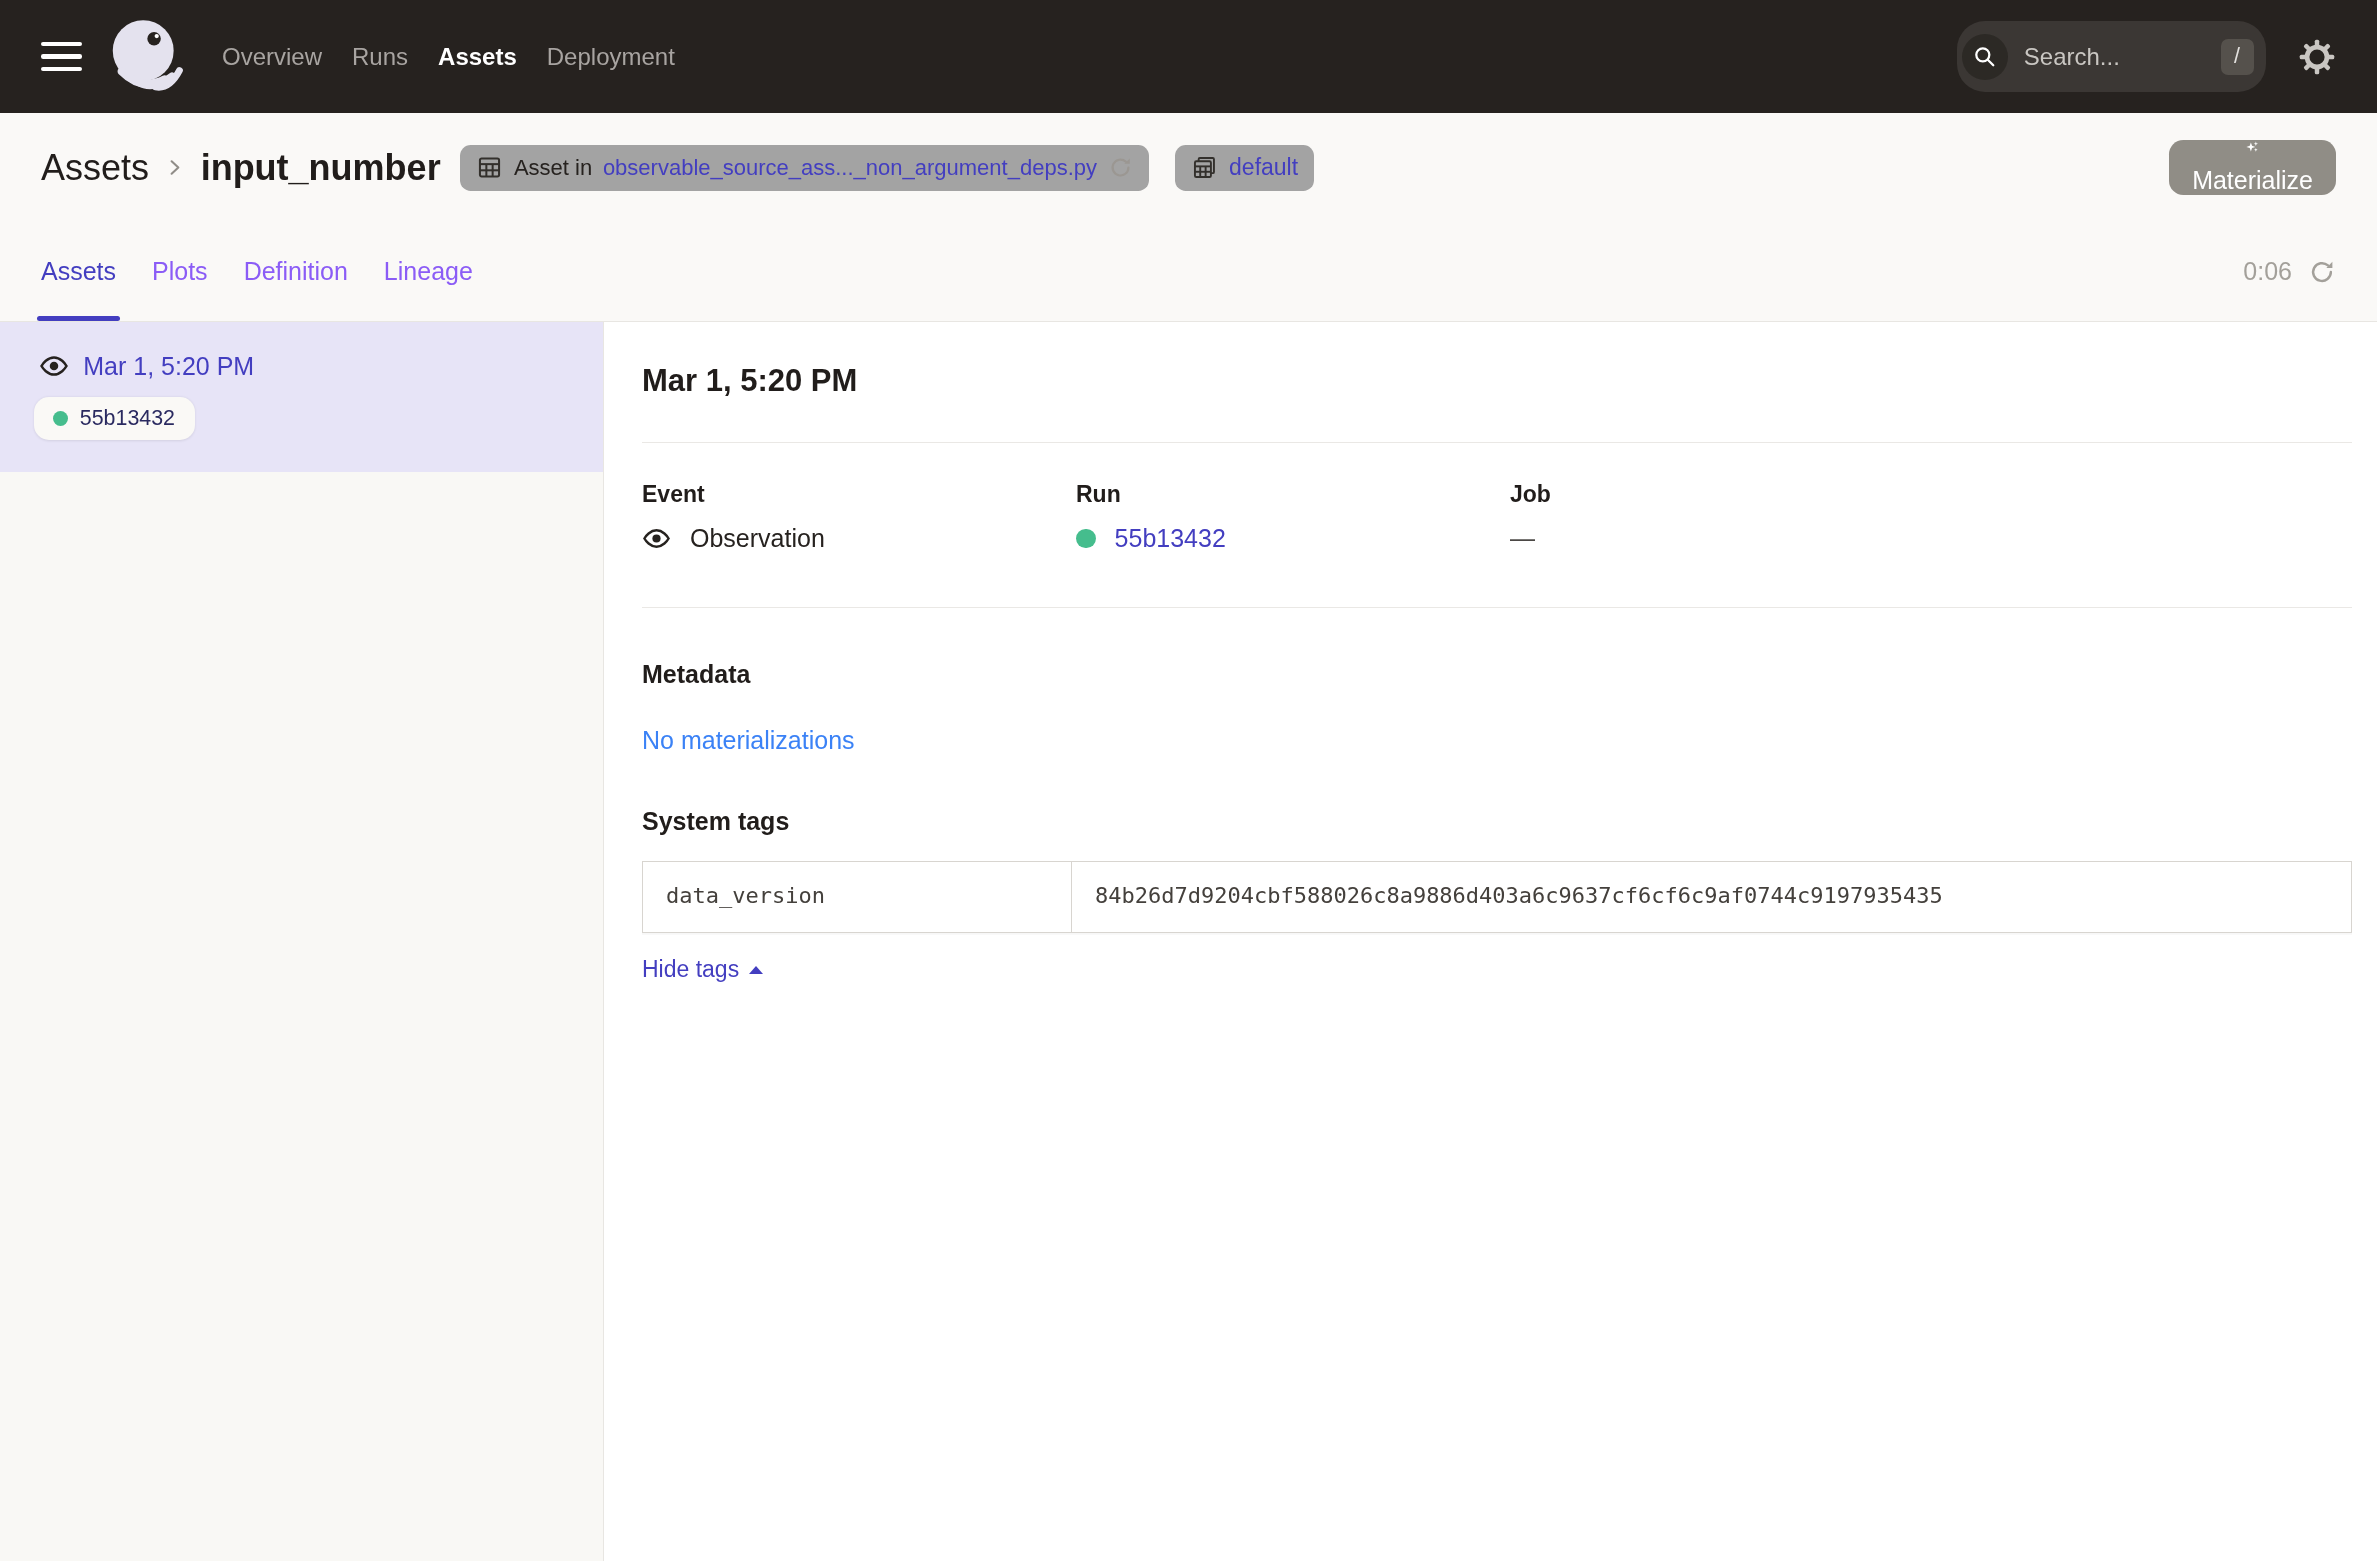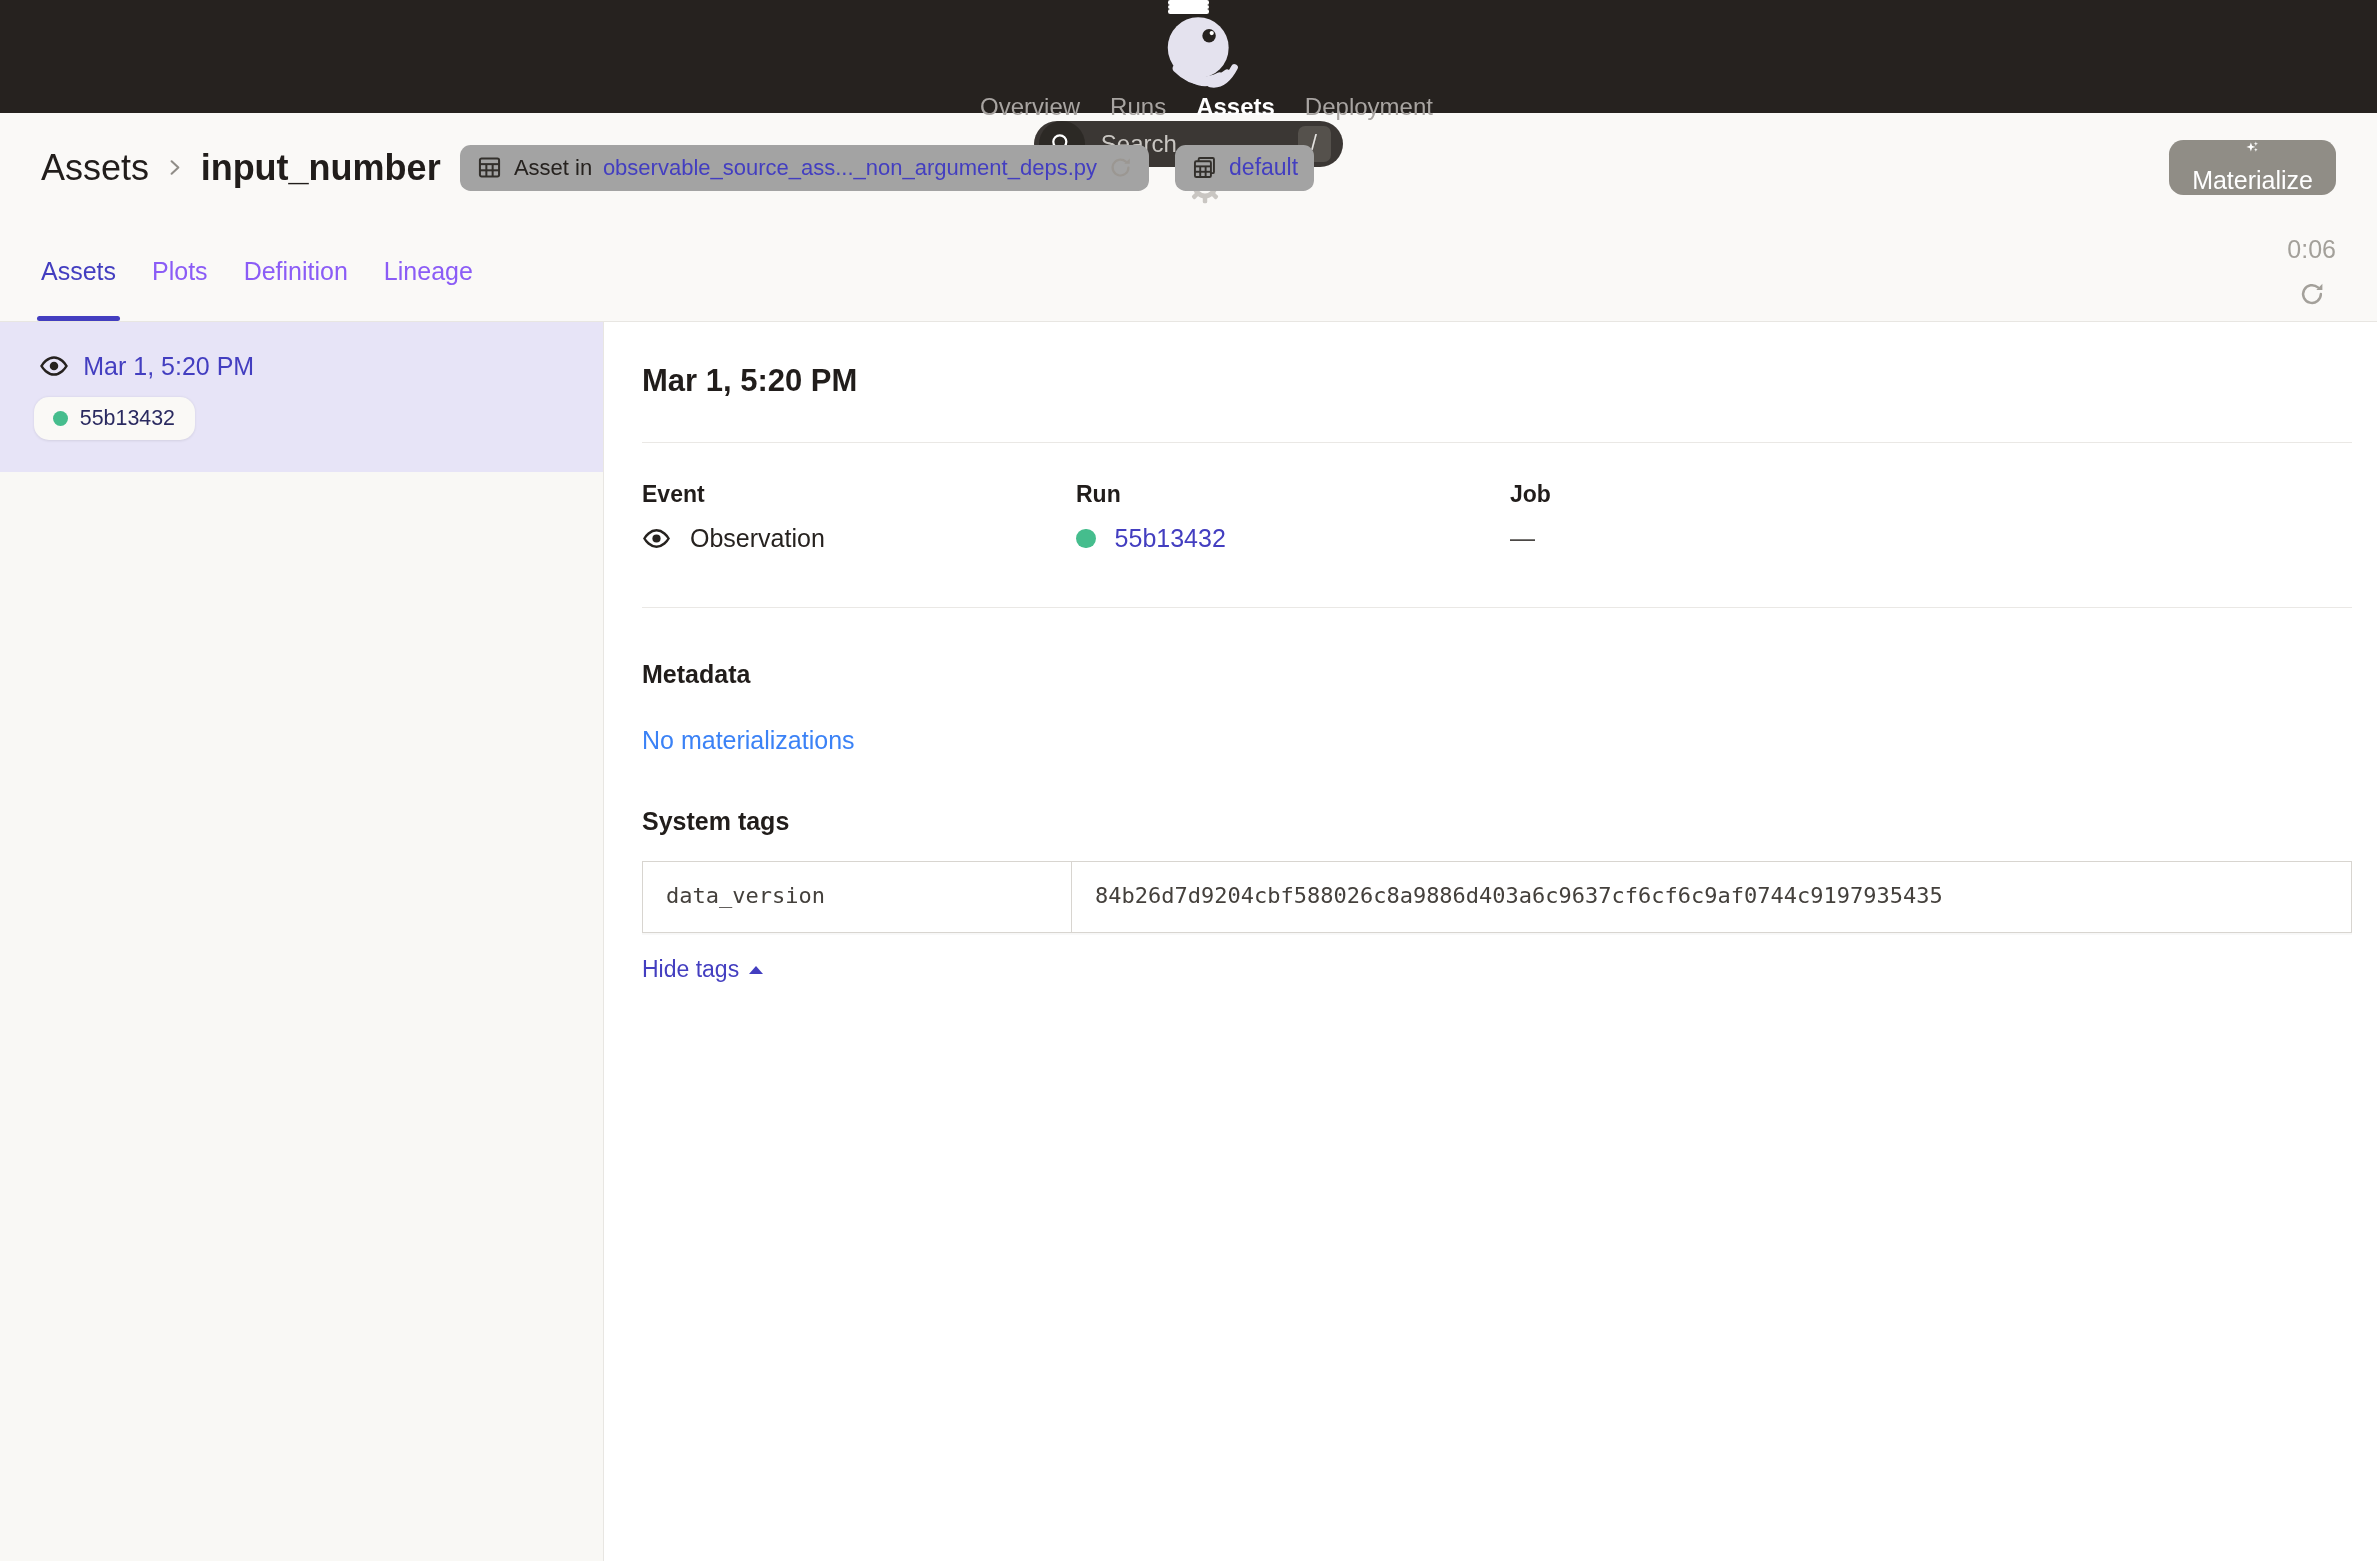--- a/index.html
+++ b/index.html
@@ -5,21 +5,21 @@
   * { box-sizing: border-box; }
   html,body { margin:0; padding:0; }
   body {
     width:2377px; height:1561px; overflow:hidden; background:#fff;
     font-family:"Liberation Sans","DejaVu Sans",sans-serif;
     color:#211d1b; -webkit-font-smoothing:antialiased;
   }
   .mono { font-family:"DejaVu Sans Mono","Liberation Mono",monospace; }
 
   
-  .navbar { height:113px; background:var(--navbar-bg,#26221f); display:flex; align-items:center; padding:0 41px;flex-direction:column; }
+  .navbar { height:113px; background:var(--navbar-bg,#26221f); display:flex; align-items:center; padding:0 41px; }
   .hamburger { width:41px; height:29.5px; display:flex; flex-direction:column; justify-content:space-between; cursor:pointer; }
   .hamburger span { display:block; height:4.5px; border-radius:2.2px; background:#fff; }
   .logo { width:79px; height:79px; margin-left:25px; cursor:pointer; }
   .nav-items { display:flex; gap:30px; margin-left:36px; font-size:24px; }
   .nav-item { color:#a8a4a1; cursor:pointer; }
   .nav-item.active { color:#fff; font-weight:700; }
   .nav-spacer { flex:1; }
   .search { width:309px; height:71px; border-radius:28px; background:#3b3734; display:flex; align-items:center; gap:14.3px; padding:0 12.5px 0 4.5px; }
   .search-icon-wrap { width:46px; height:46px; border-radius:50%; background:#2c2925; display:flex; align-items:center; justify-content:center; flex:none; }
   .search-input { flex:1; min-width:0; background:transparent; border:none; outline:none; color:#e8e6e3; font-size:24px; font-family:inherit; }
@@ -37,21 +37,21 @@
   .chip .reload { display:flex; color:#9b9792; cursor:pointer; }
   .chip-default { margin-left:7.1px; }
   .chip-default .chip-link { font-size:23px; }
   .materialize-btn { margin-left:auto; height:55px; border:none; border-radius:14.3px; background:var(--materialize-bg,#908d86); color:#fff; font-size:25px; font-family:inherit; display:flex; align-items:center; gap:11.6px; padding:0 23px; cursor:pointer;flex-direction:column; }
 
   
   .tabs-row { height:100px; background:var(--page-bg,#faf9f7); display:flex; align-items:center; padding:0 41px; border-bottom:0.9px solid #e8e6e2; position:relative; }
   .tab { position:relative; height:100%; display:flex; align-items:center; margin-right:36px; font-size:25px; font-weight:500; color:#8b5cf6; cursor:pointer; }
   .tab.active { color:var(--accent,#433ec0); }
   .tab.active::after { content:""; position:absolute; left:-3.6px; right:-3.6px; bottom:0; height:5.4px; border-radius:2.7px; background:var(--accent,#433ec0); }
-  .tabs-right { margin-left:auto; display:flex; align-items:center; gap:16px; color:#a3a09a; font-size:25px;flex-direction:column; }
+  .tabs-right { margin-left:auto; display:flex; align-items:center; gap:16px; color:#a3a09a; font-size:25px; }
   .tabs-right .refresh { display:flex; color:#a3a09a; cursor:pointer; }
 
   
   .content { display:flex; height:1239px; }
   .sidebar { width:604px; flex:none; background:var(--sidebar-bg,#f9f8f5); border-right:0.9px solid #e8e6e2; }
   .event-item { padding:29px 36px 32px 39px; cursor:pointer; }
   .event-item.selected { background:var(--selected-bg,#e7e4f7); }
   .event-head { display:flex; align-items:center; gap:14.3px; }
   .event-time { font-size:25px; font-weight:500; color:var(--accent,#433ec0); }
   .run-badge { display:inline-flex; align-items:center; gap:11.6px; margin-top:16px; margin-left:-5.4px; background:#faf9f6; border-radius:15px; padding:9px 19.6px; font-size:21.4px; font-weight:500; color:#2a2a60; box-shadow:0 0.9px 2.7px rgba(0,0,0,.09); cursor:pointer; }

